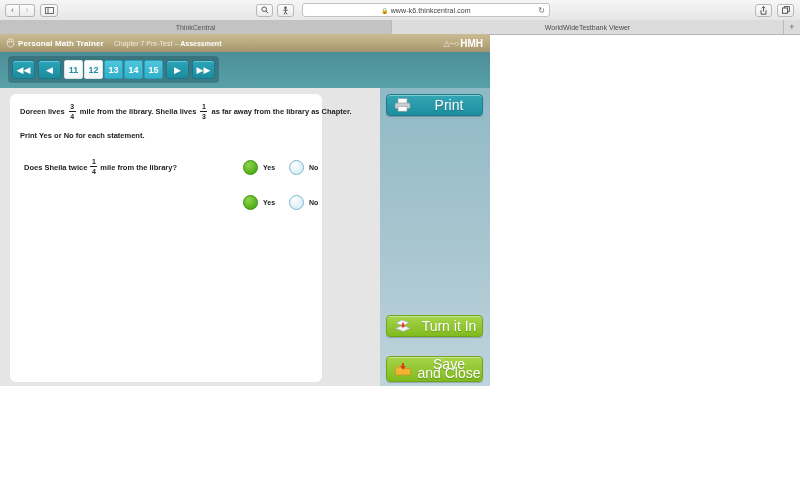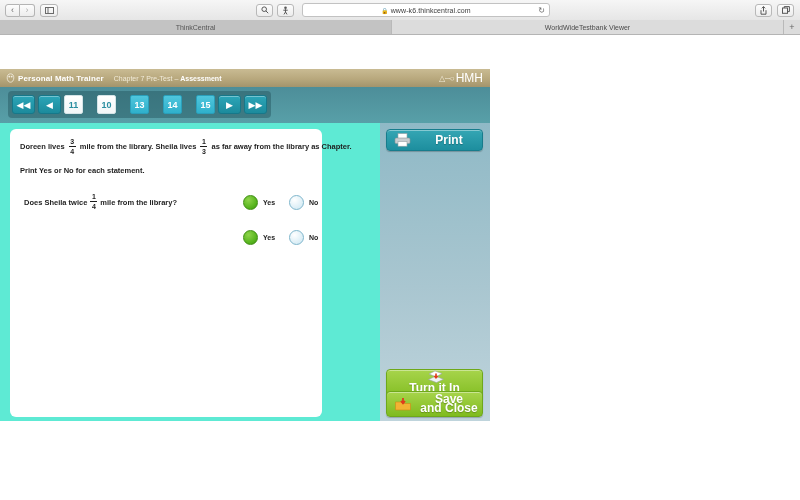--- a/index.html
+++ b/index.html
@@ -56,61 +56,61 @@
   .tab.active { background: #c3c3c3; color: #555; }
   .tab.inactive { background: #dcdcdc; }
   .tab-plus {
     width: 16px; display: flex; align-items: center; justify-content: center;
     font-size: 9px; color: #666; background: #dcdcdc;
   }
 
   
   .app {
     position: absolute; left: 0; top: 34px; width: 490px; height: 352px;
-    background: #5eead4; overflow: hidden; margin-top: 35px;
+    background: #e5e5e5; overflow: hidden;
   }
   .app-header {
     position: absolute; left: 0; top: 0; width: 490px; height: 18px;
     background: linear-gradient(180deg,#c9bb93 0%, #b8a87d 55%, #a3946c 100%);
     display: flex; align-items: center;
   }
   .pmt-logo-ic {
     width: 10px; height: 11px; margin-left: 5px; margin-right: 3px;
     display: flex; align-items: center; justify-content: center;
     font-size: 9px; color: #f2ede0;
   }
   .pmt-title { font-size: 8px; font-weight: bold; color: #ffffff; letter-spacing: .1px; }
   .chapter-text { font-size: 7px; color: #f0ead8; margin-left: 10px; }
   .chapter-text b { color: #ffffff; }
   .hmh-logo {
     margin-left: auto; margin-right: 7px; display: flex; align-items: center; gap: 2px;
   }
   .hmh-marks { font-size: 8px; color: #efe9d8; letter-spacing: -1px; }
-  .hmh-word { font-size: 12px; font-weight: normal; color: #ffffff; }
+  .hmh-word { font-size: 10px; font-weight: bold; color: #ffffff; }
 
   .navbar {
     position: absolute; left: 0; top: 18px; width: 490px; height: 36px;
     background: linear-gradient(180deg,#4d8e99 0%, #58a0a8 100%);
   }
   .navgroup {
     position: absolute; left: 8px; top: 4px; height: 27px;
     background: rgba(34,82,90,.45); border-radius: 4px;
     display: flex; align-items: center; gap: 3px; padding: 0 4px;
     box-sizing: border-box;
   }
   .nav-arrow {
     width: 23px; height: 19px; border-radius: 3px;
     background: linear-gradient(180deg,#2ba5b8 0%, #1c8b9c 100%);
     border: 1px solid #16788a;
     color: #ffffff; font-size: 9px;
     display: flex; align-items: center; justify-content: center;
     box-shadow: inset 0 1px 0 rgba(255,255,255,.35);
     box-sizing: border-box;
   }
-  .pagenums { display: flex; gap: 14px; text-align: right; }
+  .pagenums { display: flex; gap: 1px; text-align: right; }
   .pagenum {
     width: 19px; height: 19px; border-radius: 2px;
     font-size: 9px; font-weight: bold;
     display: flex; align-items: center; justify-content: center;
     box-sizing: border-box;
   }
   .pagenum.done {
     background: linear-gradient(180deg,#ffffff 0%,#f1f6f7 100%);
     color: #2a8ea0; border: 1px solid #d4e4e7;
   }
@@ -173,36 +173,35 @@
     display: flex; align-items: center;
     box-sizing: border-box;
     box-shadow: inset 0 1px 0 rgba(255,255,255,.4), 0 1px 1px rgba(0,0,0,.22);
   }
   .btn-print {
     top: 6px; height: 22px;
     background: linear-gradient(180deg,#35a6b4 0%, #1d8e9e 100%);
     border: 1px solid #177c8c;
   }
   .btn-turnin {
-    top: 246px; height: 32px;
+    top: 227px; height: 22px;
     background: linear-gradient(180deg,#a7d44b 0%, #7fbb1e 100%);
     border: 1px solid #6ea81a;
-    flex-direction: column;
   }
   .btn-save {
     top: 268px; height: 26px;
     background: linear-gradient(180deg,#a7d44b 0%, #7fbb1e 100%);
     border: 1px solid #6ea81a;
   }
   .side-ic {
     width: 26px; display: flex; align-items: center; justify-content: center;
     font-size: 13px; margin-left: 3px;
   }
   .side-label {
-    flex: 1; text-align: center; font-size: 12px; font-weight: bold;
+    flex: 1; text-align: center; font-size: 14px; font-weight: normal;
     color: #ffffff; line-height: 9px; text-shadow: 0 1px 1px rgba(0,0,0,.25);
   }
 </style>
 </head>
 <body>
 
 <div id="root">
 
   <div class="browser-toolbar">
     <div class="nav-btn-group">
@@ -277,21 +276,21 @@
         <span class="hmh-word">HMH</span>
       </div>
     </div>
 
     <div class="navbar">
       <div class="navgroup">
         <div class="nav-arrow">◀◀</div>
         <div class="nav-arrow">◀</div>
         <div class="pagenums">
           <div class="pagenum done">11</div>
-          <div class="pagenum done">10</div>
+          <div class="pagenum done">12</div>
           <div class="pagenum todo">13</div>
           <div class="pagenum todo">14</div>
           <div class="pagenum todo">15</div>
         </div>
         <div class="nav-arrow">▶</div>
         <div class="nav-arrow">▶▶</div>
       </div>
     </div>
 
     <div class="card">

